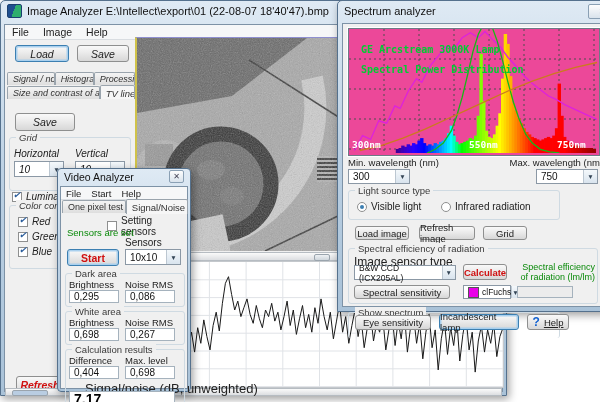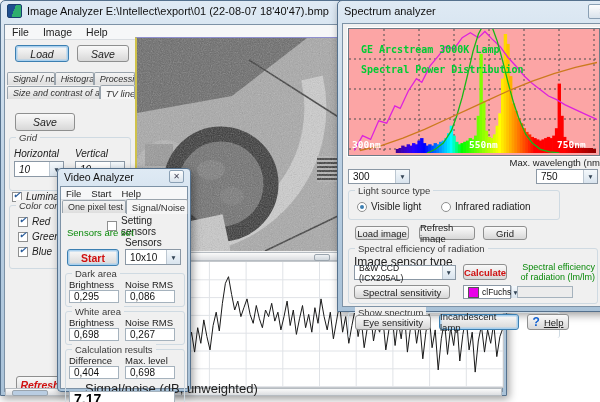--- a/index.html
+++ b/index.html
@@ -34,21 +34,21 @@
   .cb{width:10px;height:10px;background:#fff;border:1px solid #8e8f8f;box-sizing:border-box;position:relative;flex:0 0 auto;}
   .cb.on::after{content:"✔";position:absolute;left:0px;top:-3px;font-size:9px;color:#2b5d9b;}
   .radio{width:10px;height:10px;border:1px solid #8e8f8f;border-radius:50%;background:#fff;box-sizing:border-box;position:relative;flex:0 0 auto;}
   .radio.on::after{content:"";position:absolute;left:2px;top:2px;width:4px;height:4px;border-radius:50%;background:#3c7fb1;}
   .tabs{position:absolute;display:flex;align-items:flex-end;}
   .tab{background:linear-gradient(#f4f4f4,#dedede);border:1px solid #9aa4ad;border-bottom:none;border-radius:2px 2px 0 0;
        padding:1px 5px;font-size:9px;color:#333;white-space:nowrap;overflow:hidden;}
   .tab.active{background:#f6f6f6;position:relative;top:1px;padding-top:2px;font-size:9.5px;}
   .scroll{position:absolute;background:linear-gradient(#fafafa,#dcdee1);border:1px solid #b6bcc2;box-sizing:border-box;}
   .thumb{position:absolute;background:linear-gradient(#eef1f4,#cfd6dc);border:1px solid #9aa4ad;border-radius:2px;}
-  .chartbox{position:absolute;background:#fca5a5;border:1px solid #6d7a86;box-shadow:0 0 0 1px #fff;}
+  .chartbox{position:absolute;background:#ec4899;border:1px solid #6d7a86;box-shadow:0 0 0 1px #fff;}
   .swatch{width:9px;height:9px;background:#e800e8;border:1px solid #555;flex:0 0 auto;margin-right:3px;}
   .helpq{color:#1060d0;font-weight:bold;font-size:12px;margin-right:4px;}
   .helptxt{text-decoration:underline;color:#222;}
   .bigfield{font-size:14px;font-weight:bold;color:#000;}
 </style>
 </head>
 <body>
 
 <div class="stage">
 
@@ -350,20 +350,21 @@
             <polyline points="78.2,124.0 86.3,120.3 94.3,114.1 102.4,101.7 107.8,86.8 113.2,68.2 118.6,45.9 124.0,22.3 129.4,5.0 134.8,-5.0 139.1,-7.4 143.4,-1.2 148.3,12.4 153.7,32.2 159.0,53.3 164.4,73.2 169.8,89.3 176.8,105.4 183.3,114.1 191.4,120.3 200.6,122.8 210.3,124.0" fill="none" stroke="#15b915" stroke-width="1.3"></polyline>
             <polyline points="10.8,121.5 32.3,116.6 53.9,109.1 75.5,100.4 97.0,90.5 118.6,80.6 140.2,70.7 161.7,60.8 183.3,52.1 204.9,44.6 226.4,38.4 248.0,33.5" fill="none" stroke="#cc7a1e" stroke-width="1.3"></polyline>
             <text x="12" y="24" fill="#00cc33" font-size="10" font-family="DejaVu Sans Mono, monospace" font-weight="bold">GE Arcstream 3000K Lamp</text>
             <text x="12" y="44" fill="#00cc33" font-size="10" font-family="DejaVu Sans Mono, monospace" font-weight="bold">Spectral Power Distribution</text>
             <text x="3" y="119" fill="#fff" font-size="9.5" font-family="DejaVu Sans Mono, monospace" font-weight="bold">300nm</text>
             <text x="120" y="119" fill="#fff" font-size="9.5" font-family="DejaVu Sans Mono, monospace" font-weight="bold">550nm</text>
             <text x="208" y="119" fill="#fff" font-size="9.5" font-family="DejaVu Sans Mono, monospace" font-weight="bold">750nm</text>
           </svg>
       </div>
 
+      <span class="lbl" style="left:5px;top:133px;font-size:9.5px;">Min. wavelength (nm)</span>
       <span class="lbl" style="right:6px;top:133px;left:auto;font-size:9.5px;">Max. wavelength (nm)</span>
       <div class="combo" style="left:5px;top:145px;width:62px;height:15px;">
         <span>300</span>
           <span class="arr">▼</span>
       </div>
       <div class="combo" style="left:193px;top:145px;width:62px;height:15px;">
         <span>750</span>
           <span class="arr">▼</span>
       </div>
 

